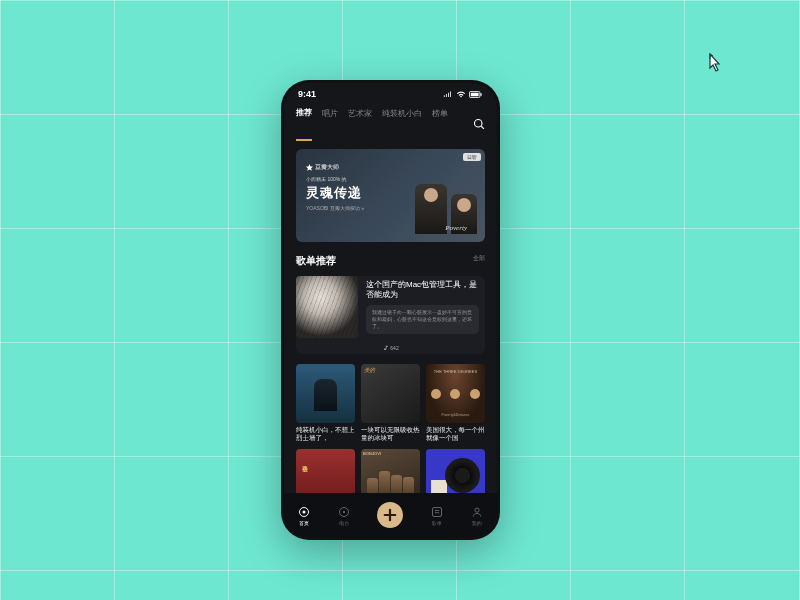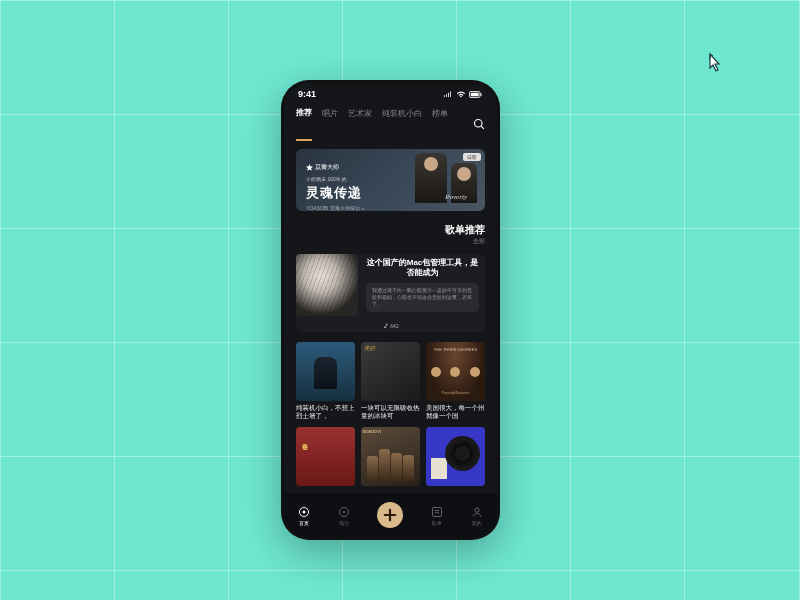--- a/index.html
+++ b/index.html
@@ -70,21 +70,21 @@
 
 .content {
   padding: 8px 12px 0;
   height: calc(100% - 70px);
   overflow: hidden;
 }
 
 .hero {
   position: relative;
   width: 100%;
-  height: 62px;
+  height: 93px;
   border-radius: 6px;
   background: linear-gradient(135deg, #2a3440 0%, #3b4a5a 60%, #4a5560 100%);
   overflow: hidden;
   padding: 8px 10px;
 }
 .hero-badge {
   display: inline-flex;
   align-items: center;
   gap: 2px;
   font-size: 6px;
@@ -131,23 +131,22 @@
   background: #e0e0e0;
   color: #333;
   font-size: 5px;
   padding: 1px 4px;
   border-radius: 2px;
 }
 
 .section-head {
   display: flex;
   justify-content: space-between;
-  align-items: flex-end;
+  align-items: flex-start;
   margin-top: 12px;
-  flex-direction: column;
 }
 .section-title { font-size: 10px; font-weight: 600; }
 .section-more { font-size: 6px; color: #888; }
 
 .feature {
   display: flex;
   gap: 8px;
   margin-top: 8px;
   background: #1c1d22;
   border-radius: 6px;
@@ -165,21 +164,21 @@
   flex-shrink: 0;
   margin: 0;
 }
 .feature-img::after {
   content:'';
   position:absolute;
   inset:0;
   background: repeating-linear-gradient(110deg, transparent 0 3px, rgba(0,0,0,0.15) 3px 4px);
 }
 .feature-body { flex: 1; padding: 4px 6px 0 0; }
-.feature-title { font-size: 8px; font-weight: 700; line-height: 1.3; text-align: center; }
+.feature-title { font-size: 8px; font-weight: 400; line-height: 1.3; }
 .feature-bubble {
   margin-top: 4px;
   background: #2a2b31;
   border-radius: 5px;
   padding: 4px 6px;
   font-size: 5px;
   color: #999;
   line-height: 1.4;
 }
 .feature-count {

